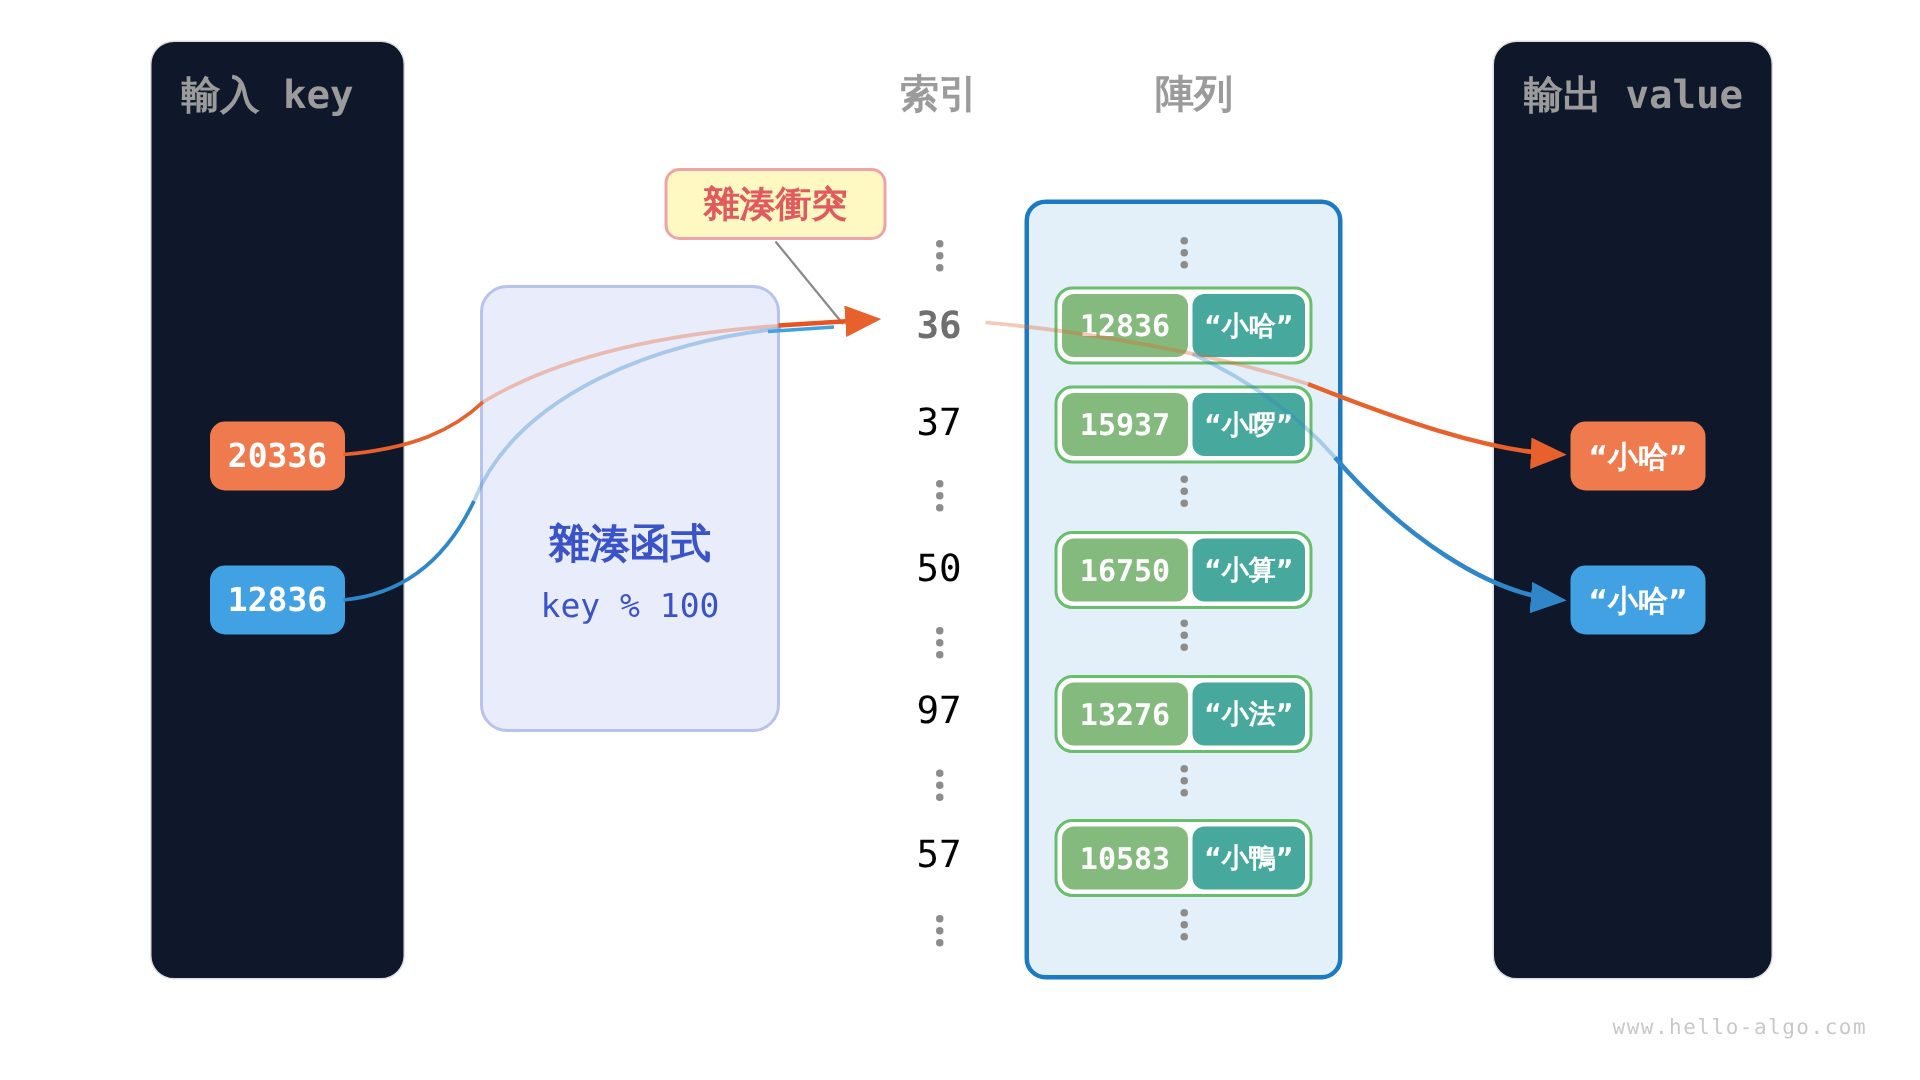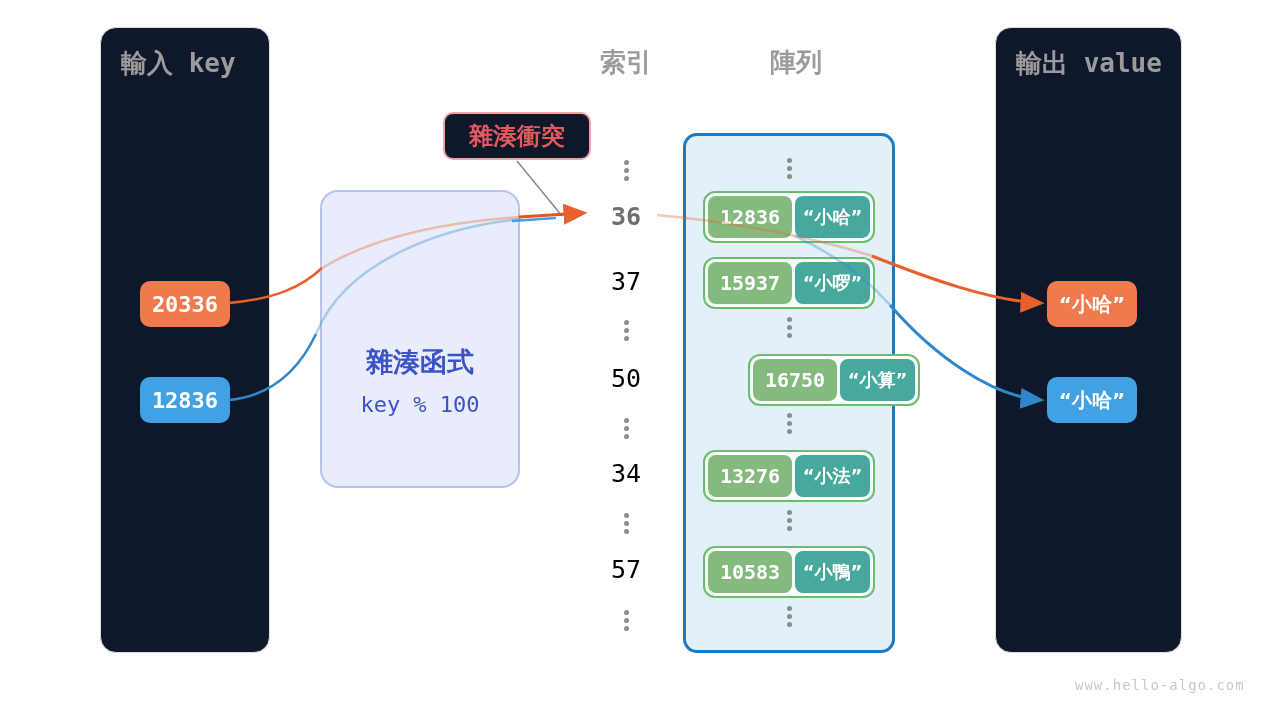--- a/index.html
+++ b/index.html
@@ -38,21 +38,21 @@
   .hash-title{
     position:absolute;left:0;right:0;top:152px;text-align:center;
     font-size:27px;font-weight:600;color:#3A53C8;
   }
   .hash-formula{
     position:absolute;left:0;right:0;top:200px;text-align:center;
     font-size:22px;color:#3A53C8;
   }
   .badge{
     position:absolute;left:443px;top:112px;width:148px;height:48px;
-    background:#0f172a;border:2px solid #F0A3A7;border-radius:10px;
+    background:#fef9c3;border:2px solid #F0A3A7;border-radius:10px;
     box-sizing:border-box;display:flex;align-items:center;justify-content:center;
     font-size:24px;font-weight:bold;color:#E25A5E;
   }
   .kv-header{
     position:absolute;left:690px;top:92px;width:212px;
     display:flex;justify-content:center;gap:26px;
     font-size:21px;font-weight:bold;
   }
   .kv-header .k{color:#4F9E52;}
   .kv-header .v{color:#37918E;}
@@ -136,21 +136,21 @@
         <span></span>
         <span></span>
         <span></span>
       </div>
       <div class="idx mono" style="left: 576px; top: 364px;">50</div>
       <div class="vdots" style="left: 623px; top: 418px;">
         <span></span>
         <span></span>
         <span></span>
       </div>
-      <div class="idx mono" style="left: 576px; top: 459px;">34</div>
+      <div class="idx mono" style="left: 576px; top: 459px;">97</div>
       <div class="vdots" style="left: 623px; top: 513px;">
         <span></span>
         <span></span>
         <span></span>
       </div>
       <div class="idx mono" style="left: 576px; top: 555px;">57</div>
       <div class="vdots" style="left: 623px; top: 610px;">
         <span></span>
         <span></span>
         <span></span>
@@ -169,21 +169,21 @@
       </div>
       <div class="pair" style="top: 257px;">
         <div class="pk mono">15937</div>
         <div class="pv">“小啰”</div>
       </div>
       <div class="vdots" style="left: 786px; top: 317px;">
         <span></span>
         <span></span>
         <span></span>
       </div>
-      <div class="pair" style="top: 354px; margin-left: 45px;">
+      <div class="pair" style="top: 354px;">
         <div class="pk mono">16750</div>
         <div class="pv">“小算”</div>
       </div>
       <div class="vdots" style="left: 786px; top: 413px;">
         <span></span>
         <span></span>
         <span></span>
       </div>
       <div class="pair" style="top: 450px;">
         <div class="pk mono">13276</div>

